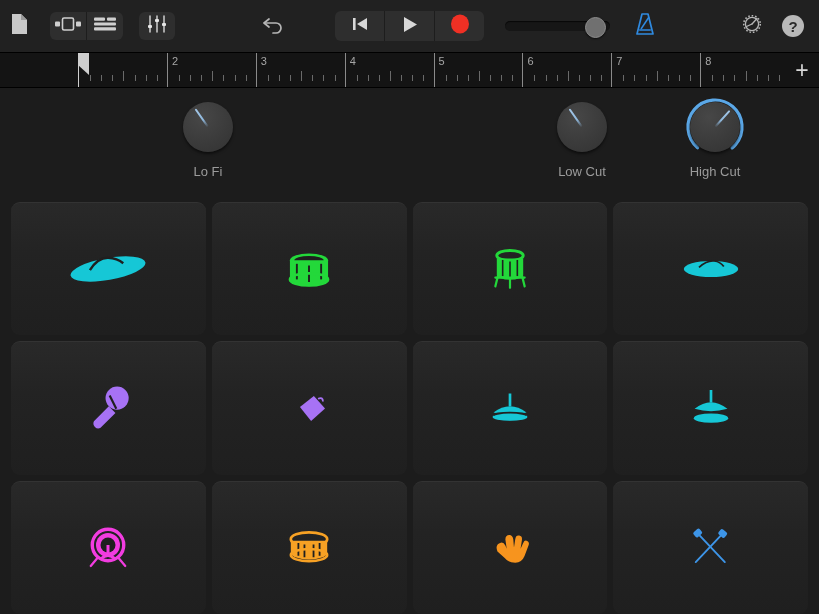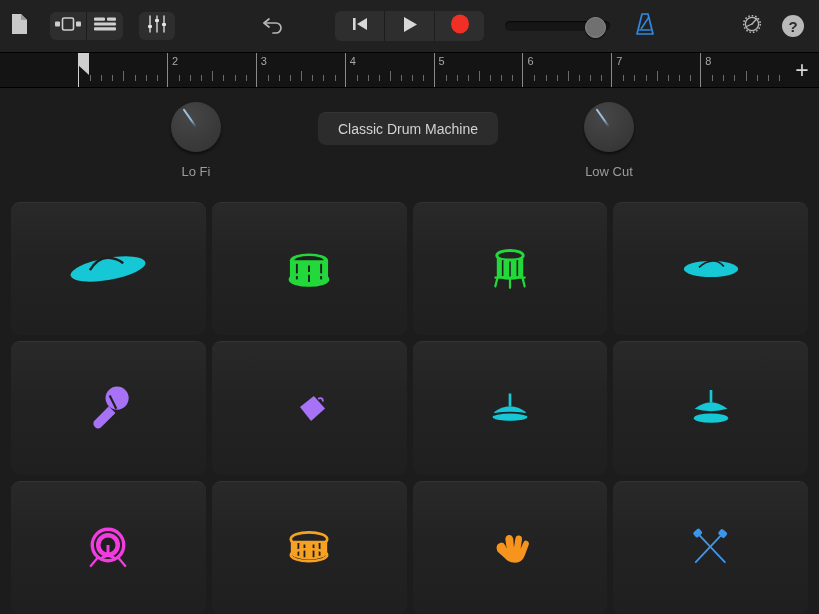--- a/index.html
+++ b/index.html
@@ -460,41 +460,48 @@
         </div>
       </div>
     <div class="playhead">
       <div class="ph-line"></div>
       <div class="ph-body"></div>
     </div>
     <div class="add-track">+</div>
   </div>
 
   <div class="knob-bar" id="knob-bar">
-      <div class="knob-cell" style="left: 146px;">
+      <div class="knob-cell" style="left: 158px;">
         <div class="knob">
           <svg width="62" height="62" class="knob-arc"></svg>
           <div class="knob-body"></div>
           <div class="knob-ptr" style="transform: rotate(145deg);"></div>
         </div>
         <div class="knob-label">Lo Fi</div>
       </div>
-      <div class="knob-cell" style="left: 559px;">
+      <div class="knob-cell" style="left: 532px;">
         <div class="knob">
           <svg width="62" height="62" class="knob-arc"></svg>
           <div class="knob-body"></div>
           <div class="knob-ptr" style="transform: rotate(145deg);"></div>
         </div>
         <div class="knob-label">Low Cut</div>
       </div>
-    </div>
-
-  <div class="patch-btn">
-    <span>Classic Drum Machine</span>
-  </div>
+      <div class="knob-cell" style="left: 665px;">
+        <div class="knob">
+          <svg width="62" height="62" class="knob-arc">
+            <circle cx="31" cy="31" r="27" fill="none" stroke="#5ba8e8" stroke-width="3.2" stroke-linecap="round" stroke-dasharray="131.94689145077132 169.64600329384882" transform="rotate(130 31 31)"></circle>
+          </svg>
+          <div class="knob-body"></div>
+          <div class="knob-ptr" style="transform: rotate(222deg);"></div>
+        </div>
+        <div class="knob-label">High Cut</div>
+      </div>
+    </div>
+
 
   <div class="grid" id="pad-grid">
       <div class="pad">
         <span>
           <svg width="80" height="44" viewBox="0 0 80 44" fill="none">
             <ellipse cx="40" cy="22" rx="38" ry="11" fill="#16c7d6" transform="rotate(-10 40 22)"></ellipse>
             <path d="M22 20 q10 -11 20 -9 q9 2 14 8" stroke="#1f1f1f" stroke-width="2.4" fill="none" transform="rotate(-10 40 22)"></path>
           </svg>
         </span>
       </div>

